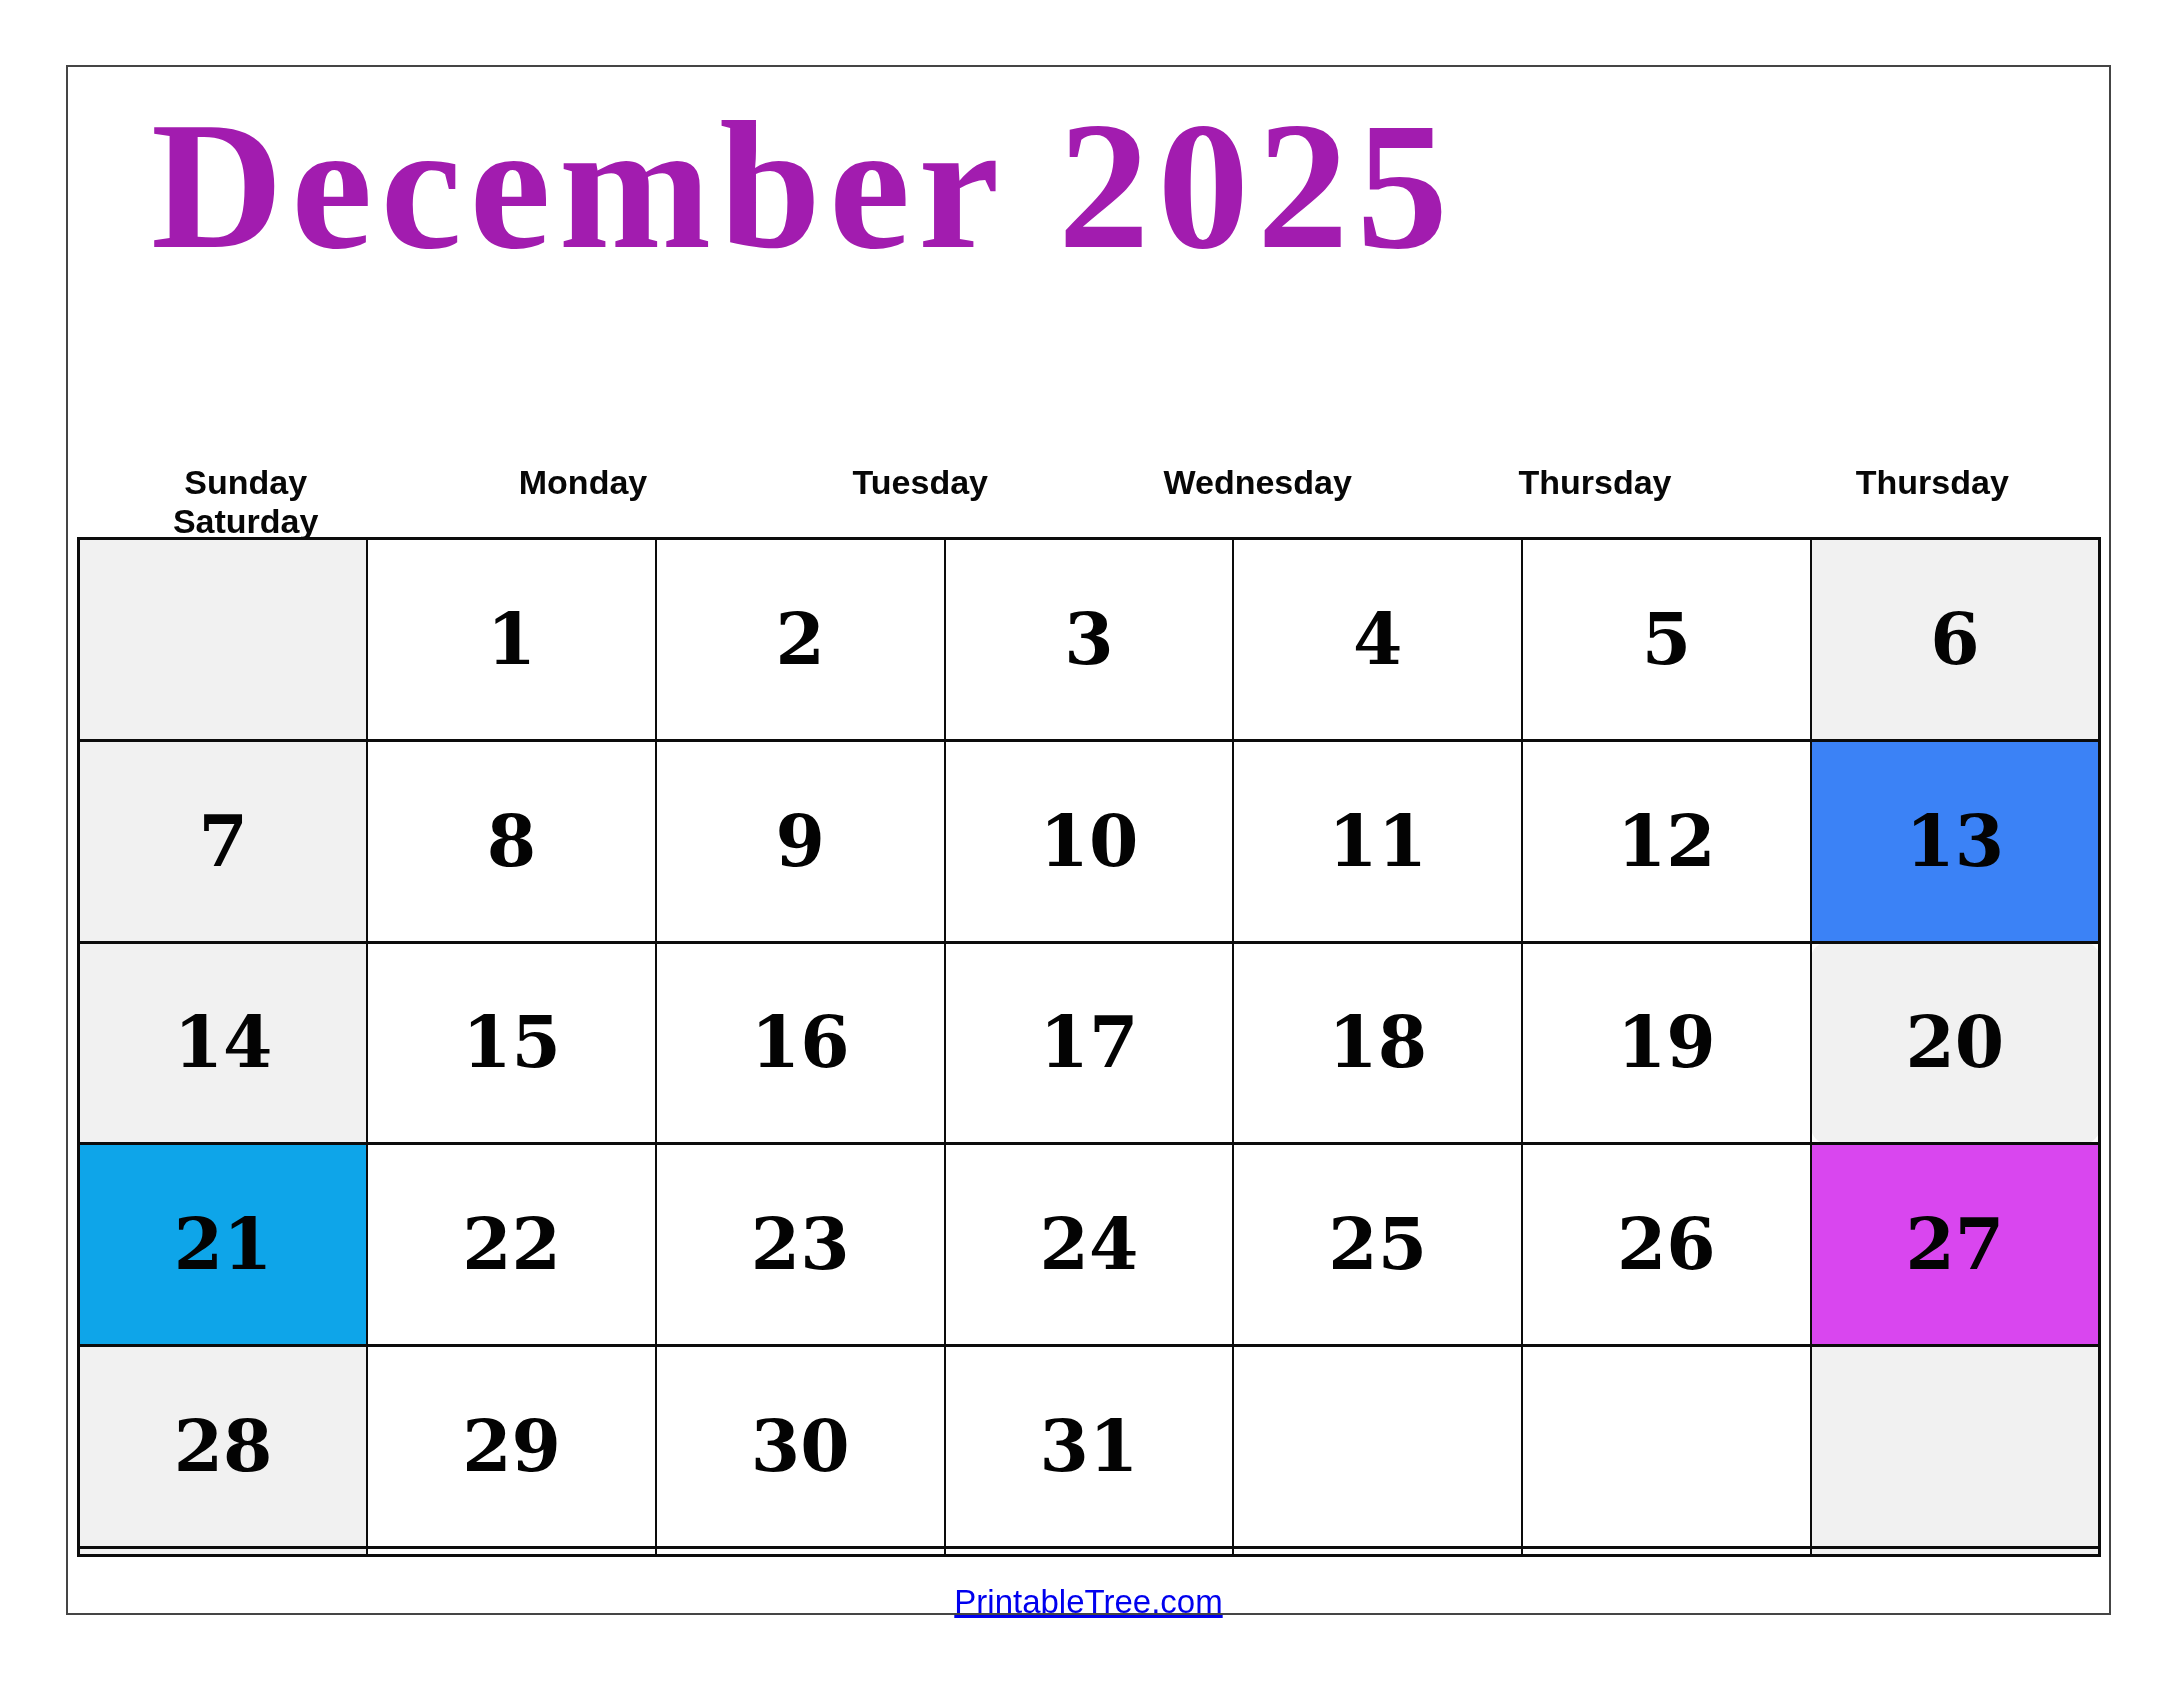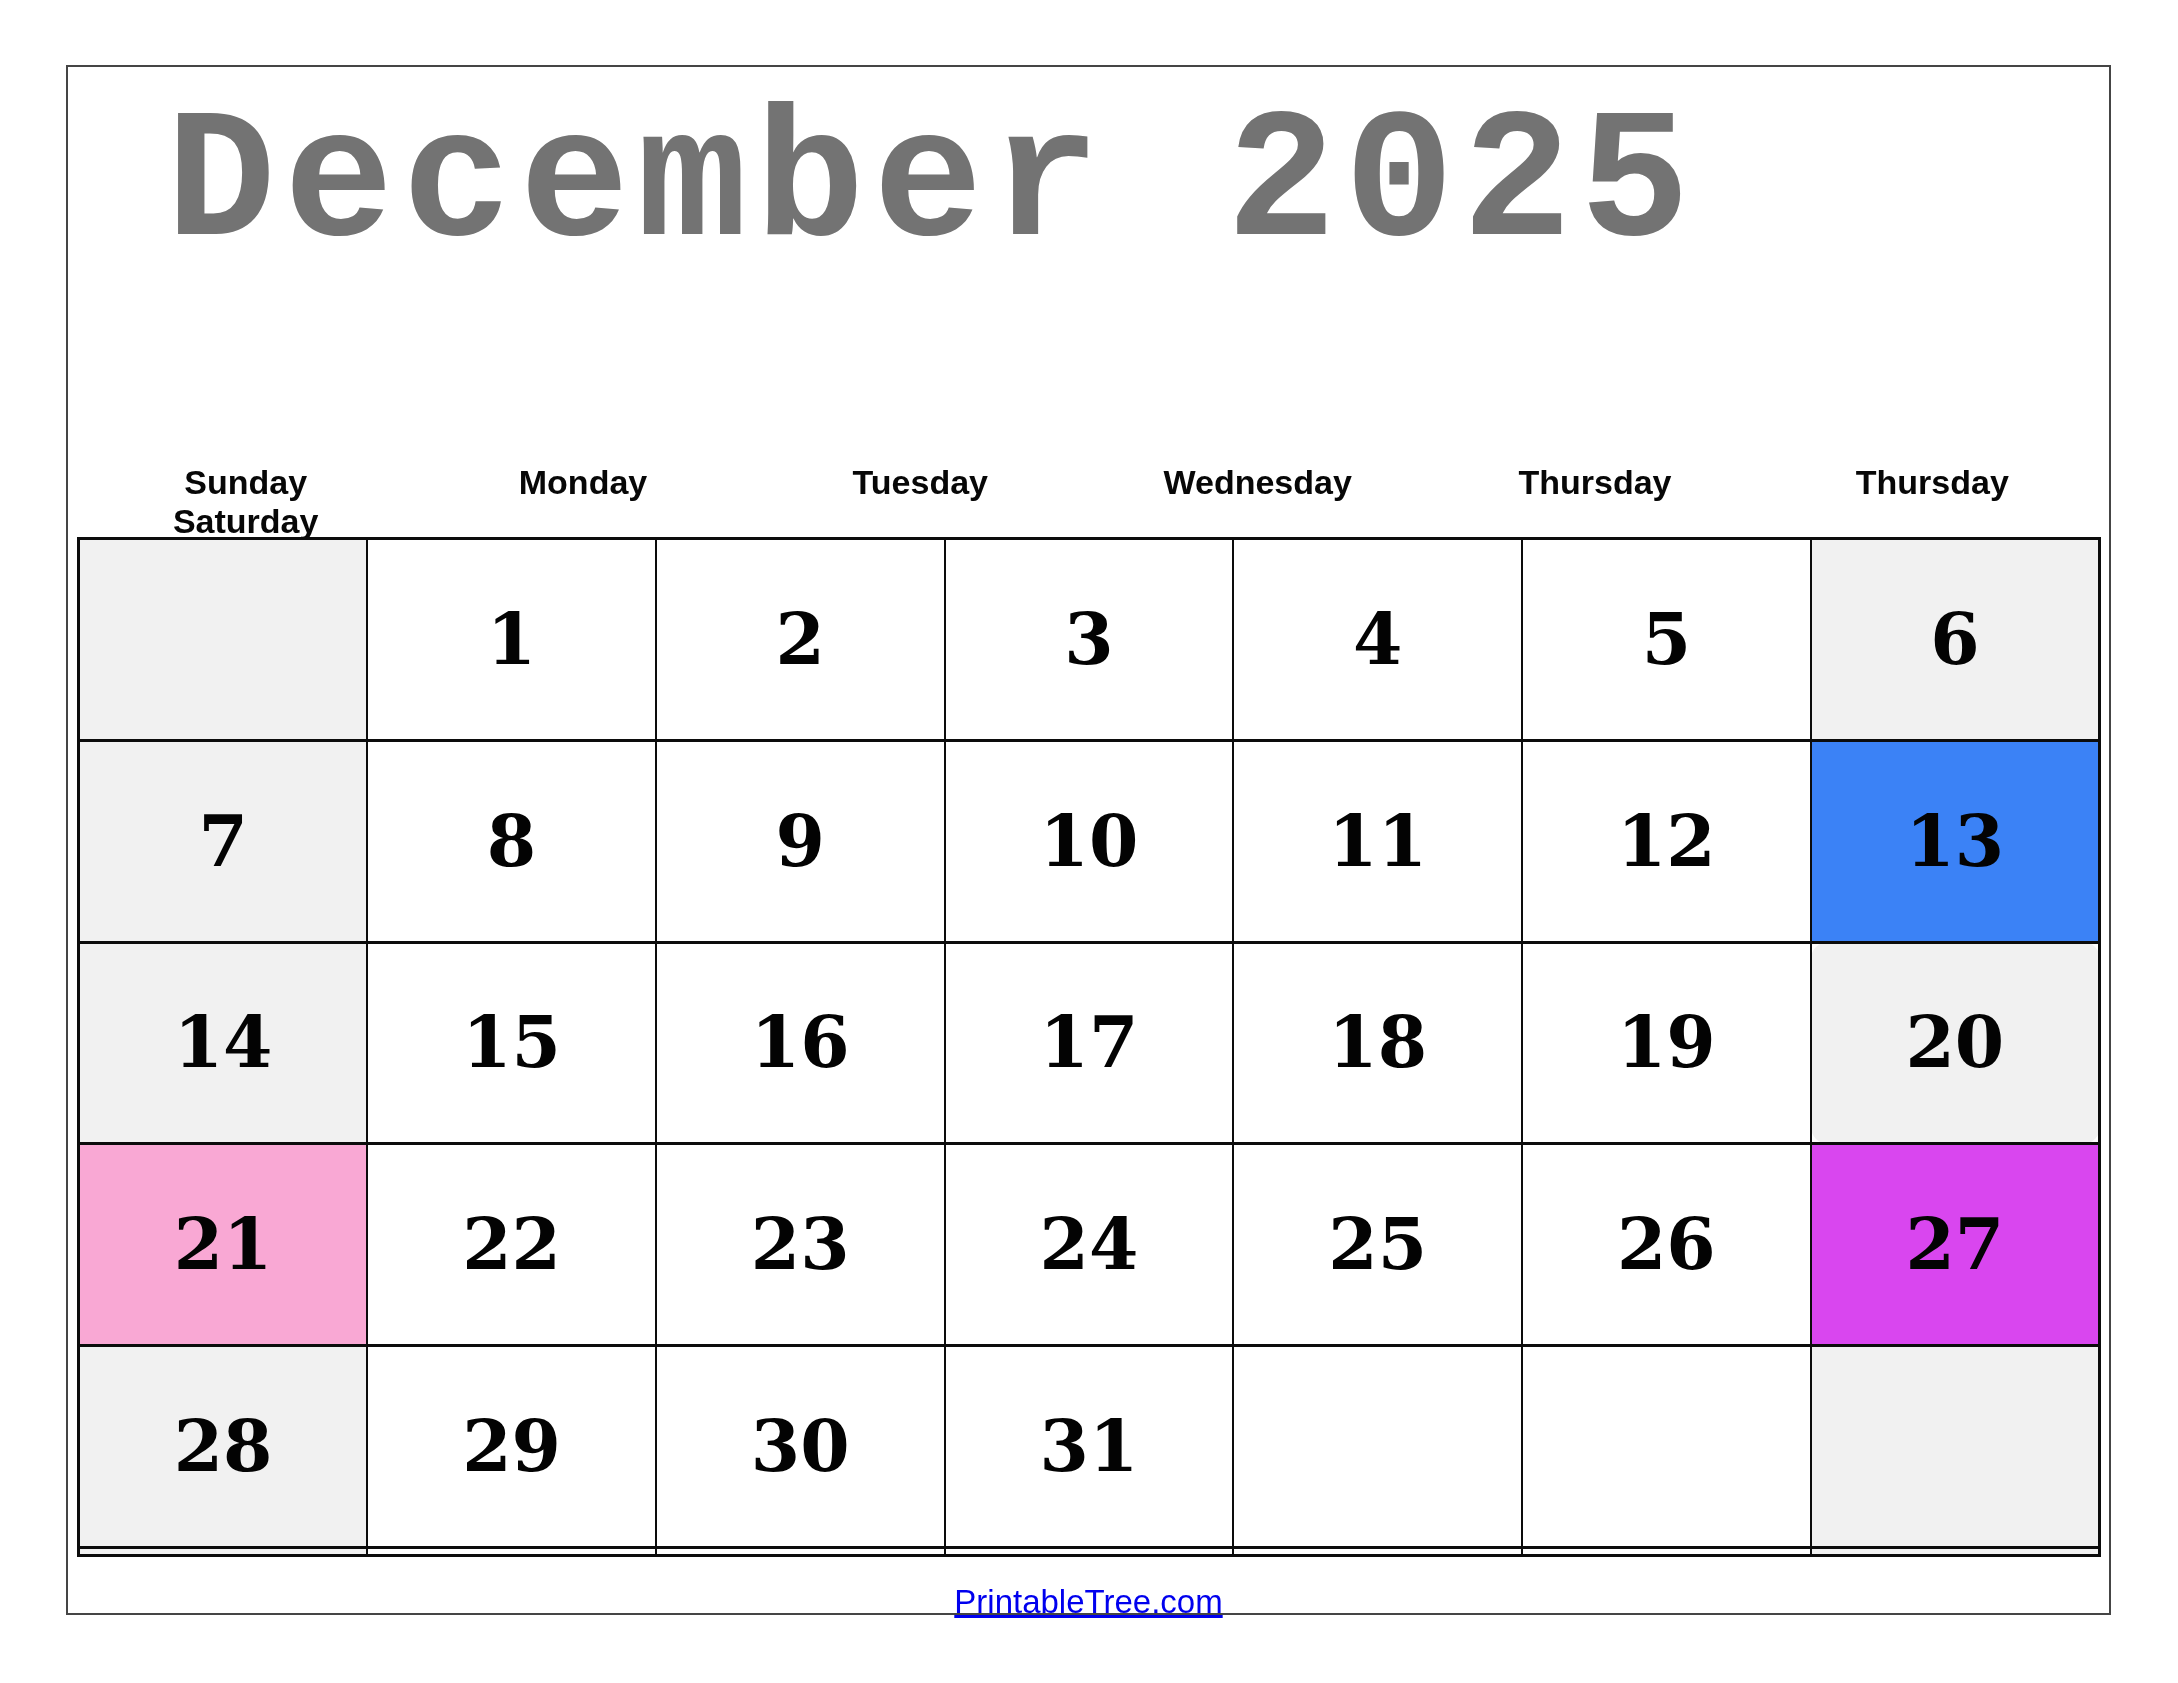--- a/index.html
+++ b/index.html
@@ -19,29 +19,29 @@
     position: absolute;
     left: 66px;
     top: 65px;
     width: 2041px;   
     height: 1546px;  
     border: 2px solid #454545;
     background: #ffffff;
   }
   .title {
     position: absolute;
-    left: 98px;
+    left: 83px;
     top: 18px;
     margin: 0;
-    font-family: Liberation Mono, monospace;
+    font-family: Liberation Serif, serif;
     font-weight: 700;
     font-size: 183px;
     line-height: 1.1;
     letter-spacing: 8px;
-    color: #737373;
+    color: #a21caf;
     white-space: nowrap;
   }
   .weekdays {
     position: absolute;
     left: 9px;
     top: 396px;
     width: 2024px;
     height: 59px;
     display: grid;
     grid-template-columns: repeat(6, 1fr);
@@ -142,21 +142,21 @@
           <tr>
             <td class="weekend" style="background: rgb(241, 241, 241);"><span class="day-number">14</span></td>
             <td><span class="day-number">15</span></td>
             <td><span class="day-number">16</span></td>
             <td><span class="day-number">17</span></td>
             <td><span class="day-number">18</span></td>
             <td><span class="day-number">19</span></td>
             <td class="weekend" style="background: rgb(241, 241, 241); border-radius: 17px;"><span class="day-number">20</span></td>
           </tr>
           <tr>
-            <td class="weekend" style="background: #f9a8d4;"><span class="day-number">21</span></td>
+            <td class="weekend" style="background: #0ea5e9;"><span class="day-number">21</span></td>
             <td><span class="day-number">22</span></td>
             <td><span class="day-number">23</span></td>
             <td><span class="day-number">24</span></td>
             <td><span class="day-number">25</span></td>
             <td><span class="day-number">26</span></td>
             <td class="weekend" style="background: #d946ef;"><span class="day-number">27</span></td>
           </tr>
           <tr>
             <td class="weekend" style="background: rgb(241, 241, 241);"><span class="day-number">28</span></td>
             <td><span class="day-number">29</span></td>

